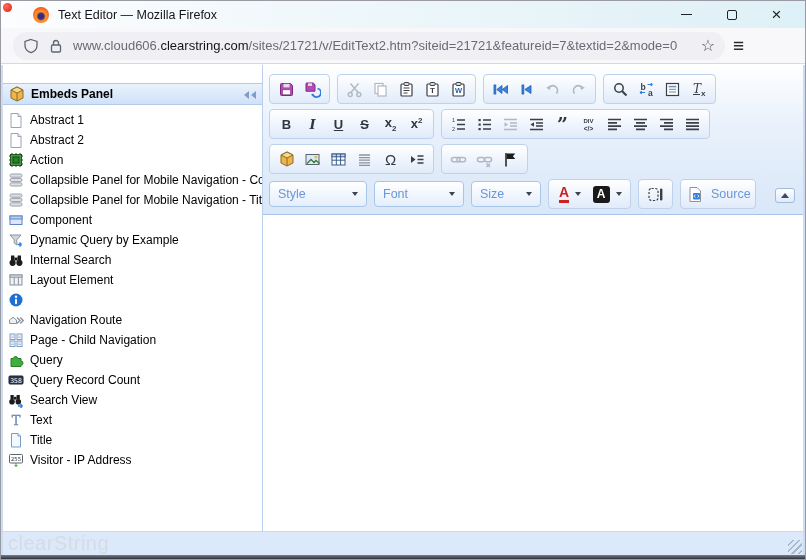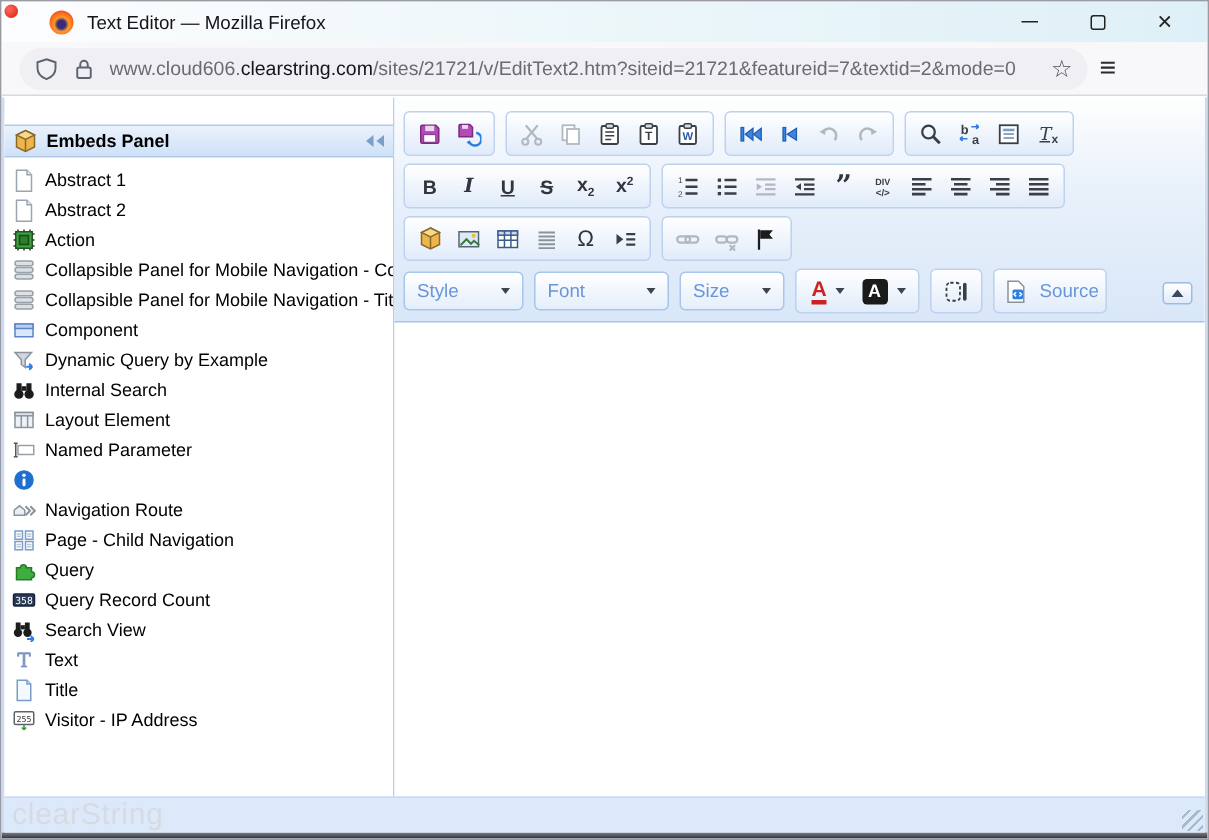--- a/index.html
+++ b/index.html
@@ -246,29 +246,20 @@
               <rect x="2" y="3" width="12" height="10" fill="#eef1f5" stroke="#8a939e"></rect>
               <path d="M6.2 3v10M10.4 3v10" stroke="#8a939e"></path>
               <rect x="2" y="3" width="12" height="2.2" fill="#dfe3e8" stroke="#8a939e"></rect>
             </svg>
           </span>
         <span class="lbl">Layout Element</span>
       </div>
       <div class="pitem">
         <span class="icn16">
             <svg viewBox="0 0 16 16" width="16" height="16">
-              <rect x="4" y="5" width="10.5" height="6" fill="#fff" stroke="#98a0a8"></rect>
-              <path d="M2.5 3.5v9M1.2 3.5h2.6M1.2 12.5h2.6" stroke="#555"></path>
-            </svg>
-          </span>
-        <span class="lbl">Named Parameter</span>
-      </div>
-      <div class="pitem">
-        <span class="icn16">
-            <svg viewBox="0 0 16 16" width="16" height="16">
               <circle cx="8" cy="8" r="6.5" fill="#1f6fd0"></circle>
               <circle cx="8" cy="4.8" r="1.2" fill="#fff"></circle>
               <rect x="7" y="6.8" width="2" height="5.4" rx="1" fill="#fff"></rect>
             </svg>
           </span>
       </div>
       <div class="pitem">
         <span class="icn16">
             <svg viewBox="0 0 16 16" width="16" height="16">
               <path d="M1.5 8l3.5-2.8L8.5 8v3.5h-7z" fill="#eceff2" stroke="#8a939e"></path>
@@ -615,21 +606,21 @@
           <span class="tbtn">
               <svg viewBox="0 0 17 17" width="17" height="17">
                 <path d="M4 2v13.5" stroke="#1c1c1c" stroke-width="1.5"></path>
                 <path d="M4.8 2.5h8.5l-2.4 2.8 2.4 2.8H4.8z" fill="#1c1c1c"></path>
               </svg>
             </span>
         </span>
       </div>
 
       <div class="trow">
-        <span class="ddl" style="width:80px">
+        <span class="ddl" style="width:98px">
             <span>Style</span>
             <span class="caret"></span>
           </span>
         <span class="ddl" style="width:90px">
             <span>Font</span>
             <span class="caret"></span>
           </span>
         <span class="ddl" style="width:70px">
             <span>Size</span>
             <span class="caret"></span>

